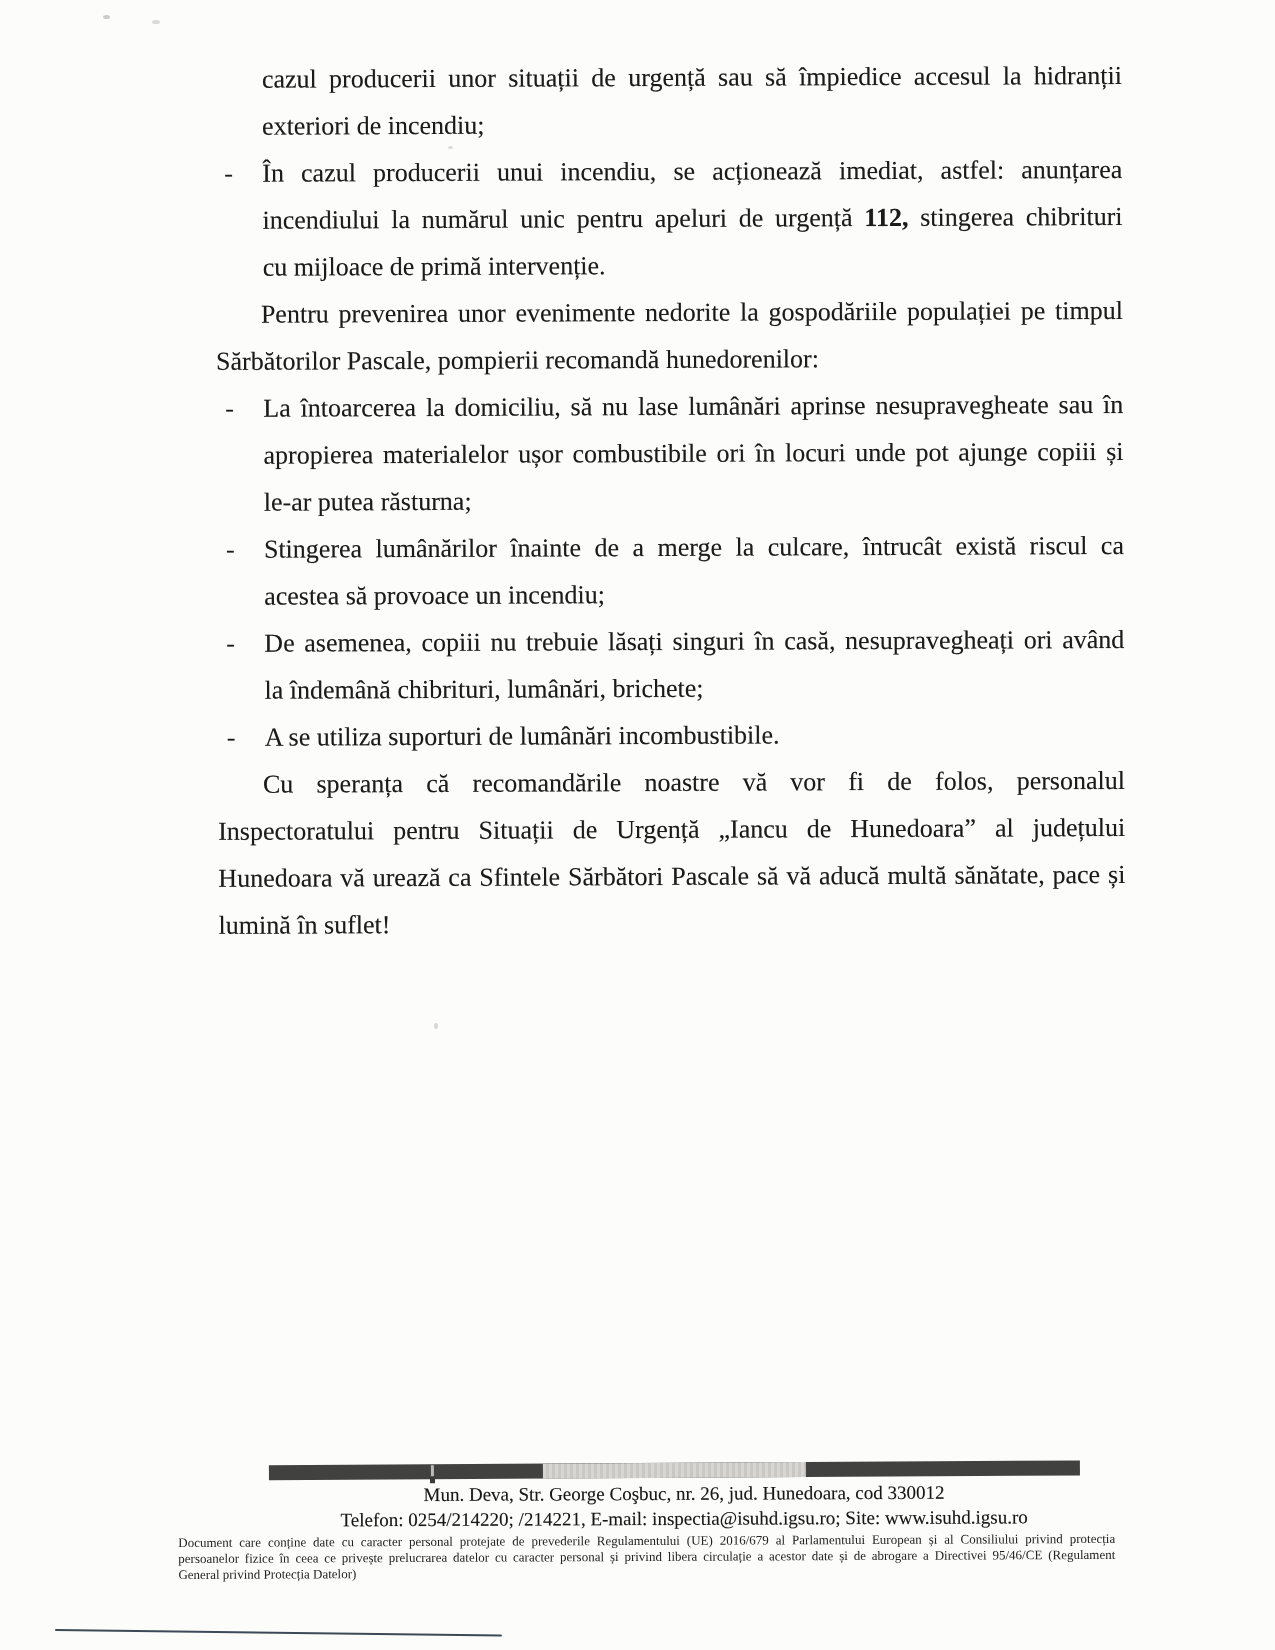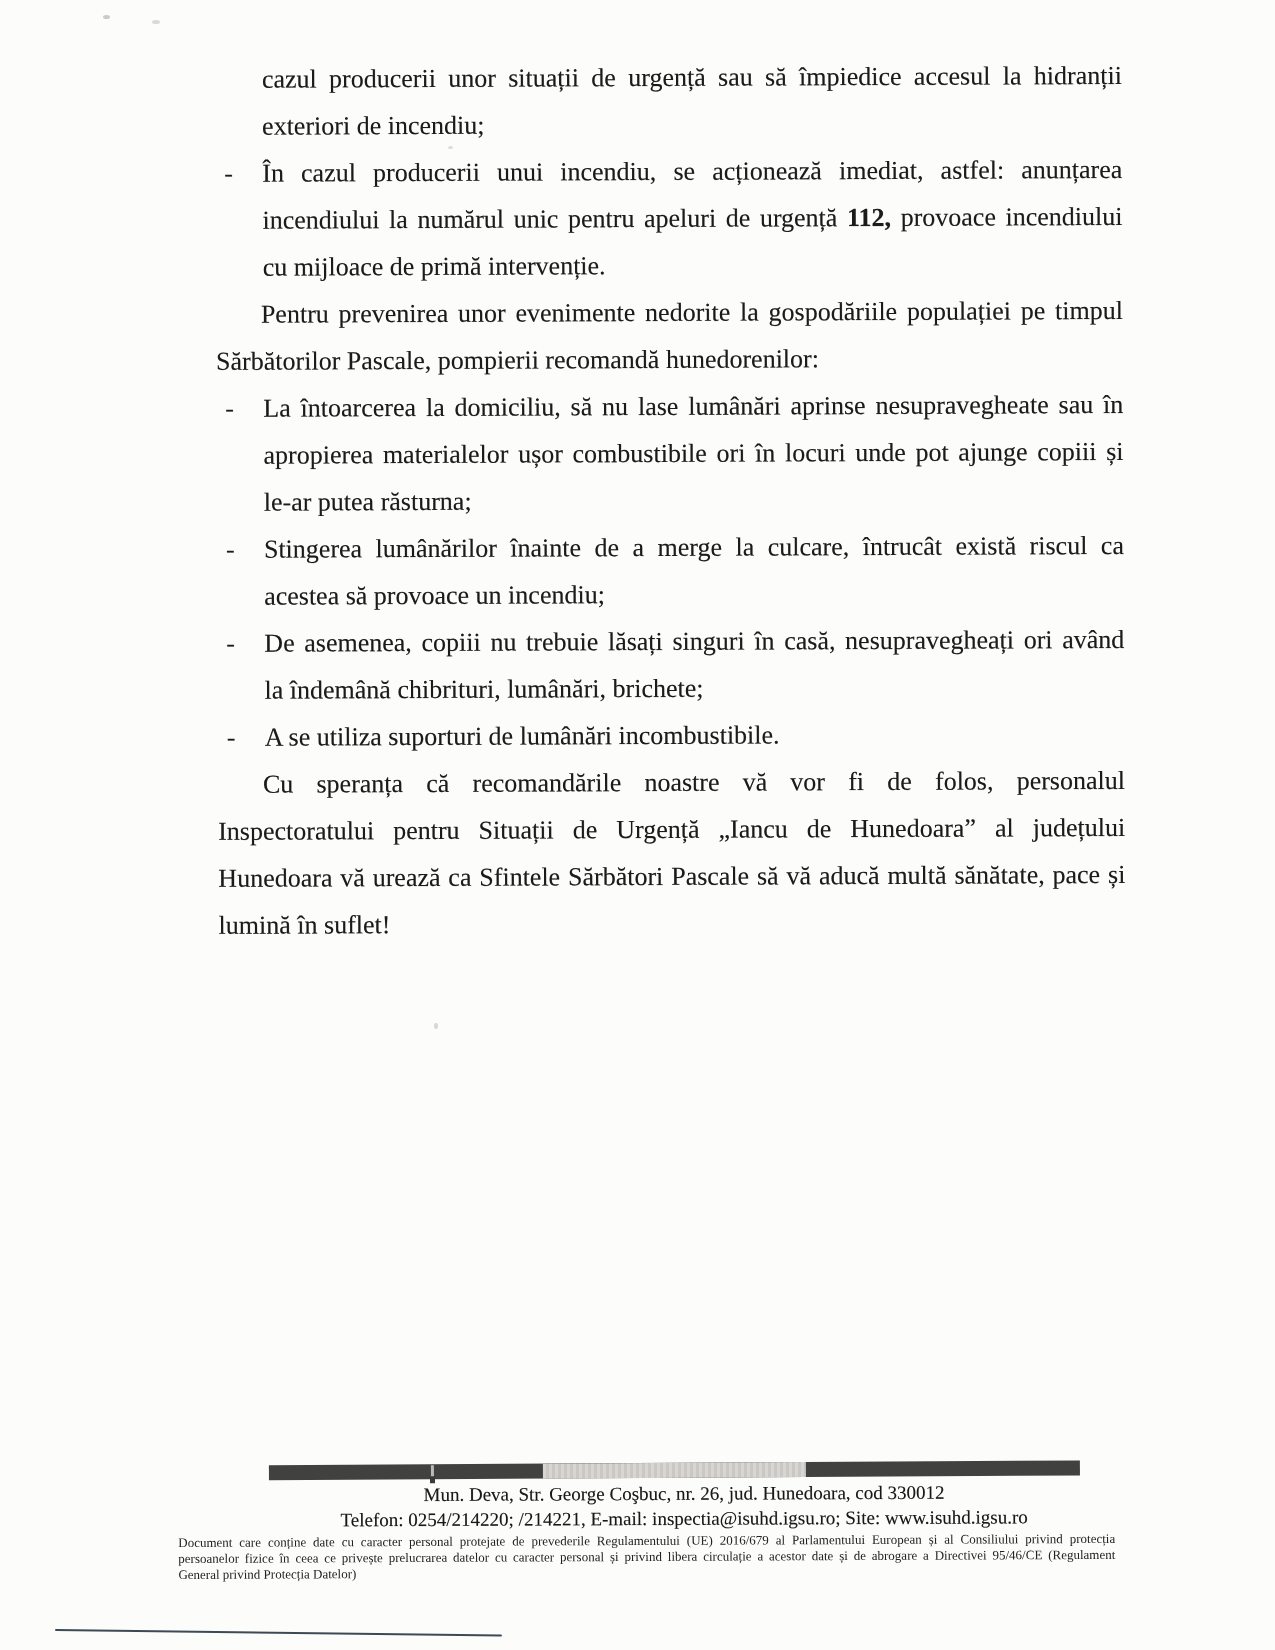--- a/index.html
+++ b/index.html
@@ -90,21 +90,21 @@
   <div class="doc-text">
 
     <div class="hang">
       <div class="jline">cazul producerii unor situații de urgență sau să împiedice accesul la hidranții</div>
       <div class="lline">exteriori de incendiu;</div>
     </div>
 
     <div class="bullet">
       <span class="dash">-</span>
       <div class="jline">În cazul producerii unui incendiu, se acționează imediat, astfel: anunțarea</div>
-      <div class="jline"><span>incendiului la numărul unic pentru apeluri de urgență</span> <span class="bold">112,</span> <span>provoace incendiului</span></div>
+      <div class="jline"><span>incendiului la numărul unic pentru apeluri de urgență</span> <span class="bold">112,</span> <span>stingerea chibrituri</span></div>
       <div class="lline">cu mijloace de primă intervenție.</div>
     </div>
 
     <div>
       <div class="jline indent1">Pentru prevenirea unor evenimente nedorite la gospodăriile populației pe timpul</div>
       <div class="lline">Sărbătorilor Pascale, pompierii recomandă hunedorenilor:</div>
     </div>
 
     <div class="bullet">
       <span class="dash">-</span>

